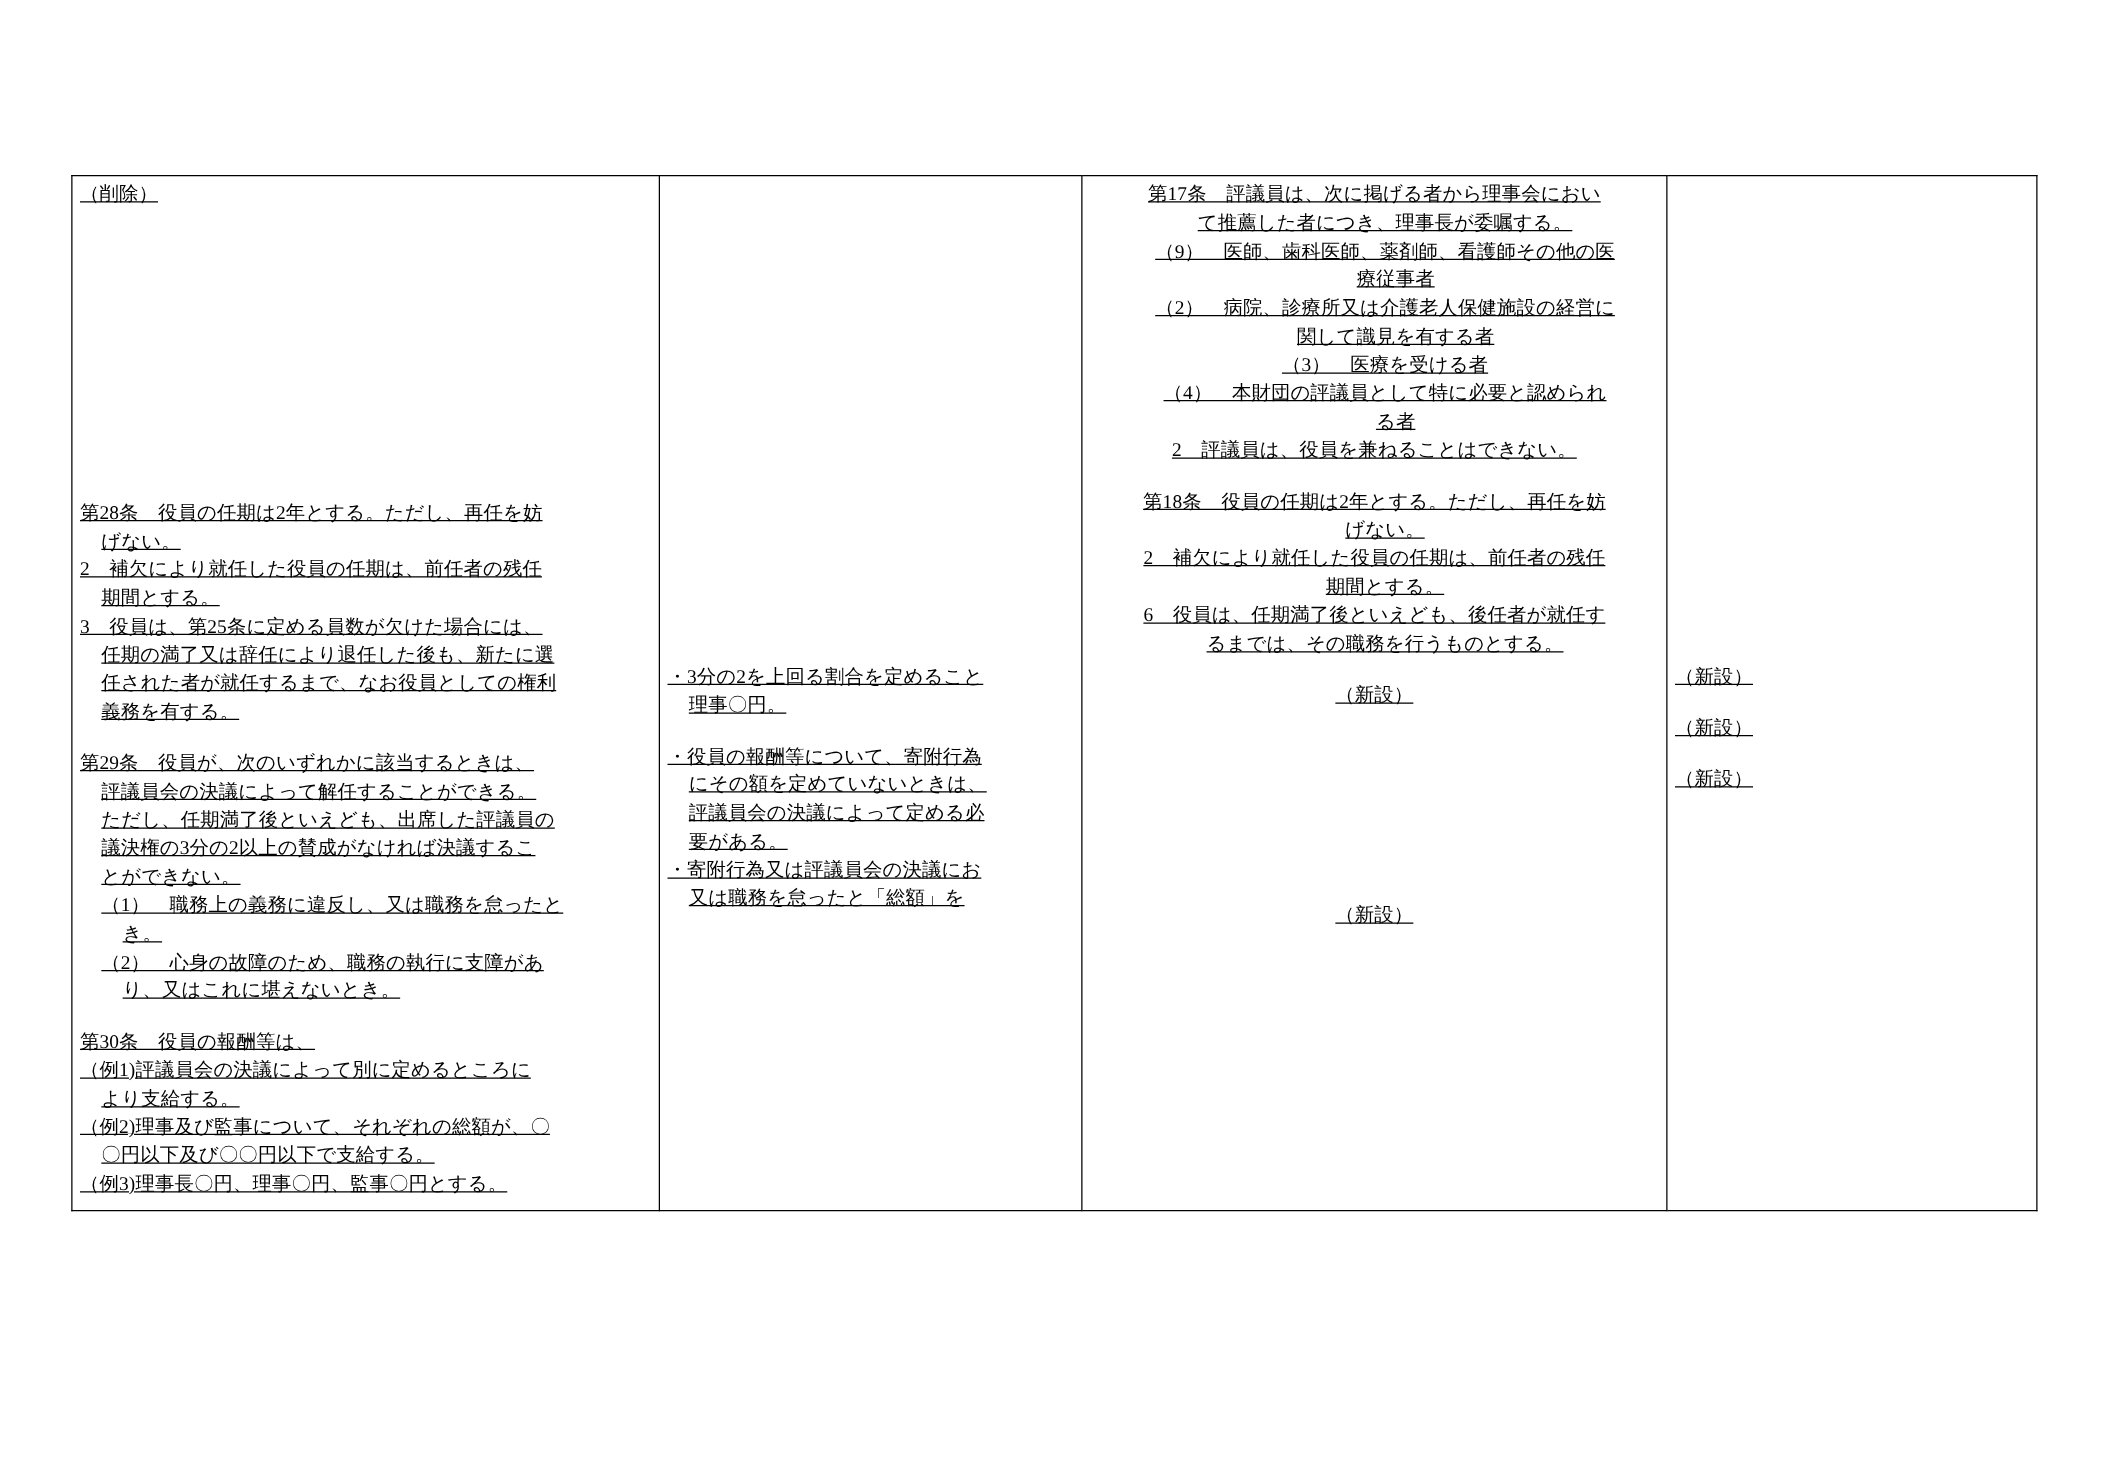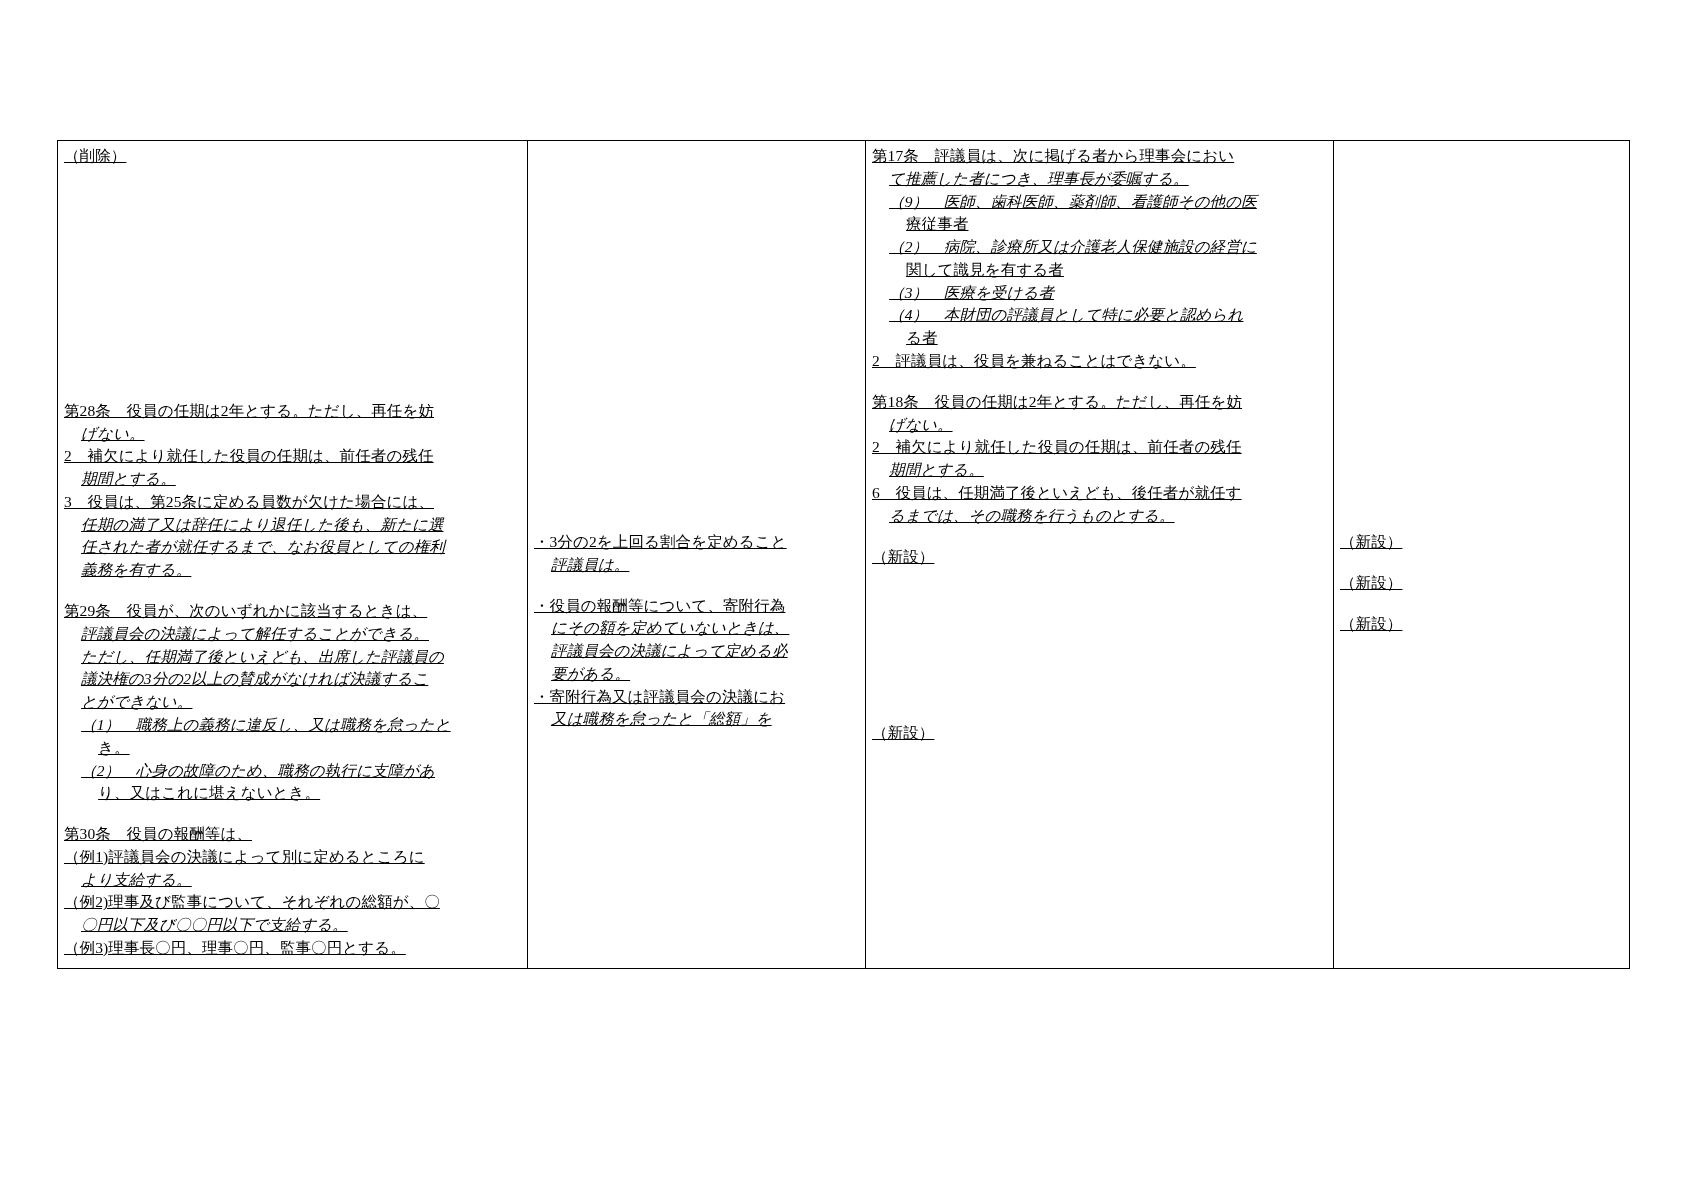--- a/index.html
+++ b/index.html
@@ -33,33 +33,33 @@
   .doc-table td {
     border: 1px solid #000000;
     vertical-align: top;
     padding: 4px 6px 8px 6px;
     font-size: 15.5px;
     line-height: 1.47;
     letter-spacing: 0.1px;
   }
   .col-a { width: 457px; }
   .col-b { width: 325px; }
-  .col-c { width: 455px; }
+  .col-c { width: 455px; text-align: center; }
   .col-d { width: 283px; }
 
   .blk { margin: 0 0 0 0; }
   .blk + .blk { margin-top: 18px; }
 
   .ln {
     display: block;
     white-space: pre-wrap;
     word-break: break-all;
   }
   .u { text-decoration: underline; }
-  .ind1 { padding-left: 1.1em; font-style: italic; }
+  .ind1 { padding-left: 1.1em; }
   .ind2 { padding-left: 2.2em; }
   .ind-h { padding-left: 1.1em; text-indent: -1.1em; }
 
   .gap-lg { height: 232px; }
   .gap-md { height: 154px; }
   .gap-xs { height: 18px; }
   .bullet { padding-left: 1.05em; text-indent: -1.05em; }
 </style>
 </head>
 <body>
@@ -104,21 +104,21 @@
                 <span class="ln ind-h u">（例3)理事長〇円、理事〇円、監事〇円とする。</span>
               </div>
             </div>
       </td>
       <td class="col-b">
         <div>
               <div class="gap-lg"></div>
               <div class="gap-md"></div>
               <div class="blk">
                 <span class="ln bullet u">・3分の2を上回る割合を定めること</span>
-                <span class="ln ind1 u">評議員は。</span>
+                <span class="ln ind1 u">理事〇円。</span>
               </div>
               <div class="blk">
                 <span class="ln bullet u">・役員の報酬等について、寄附行為</span>
                 <span class="ln ind1 u">にその額を定めていないときは、</span>
                 <span class="ln ind1 u">評議員会の決議によって定める必</span>
                 <span class="ln ind1 u">要がある。</span>
                 <span class="ln bullet u">・寄附行為又は評議員会の決議にお</span>
                 <span class="ln ind1 u">又は職務を怠ったと「総額」を</span>
               </div>
             </div>

